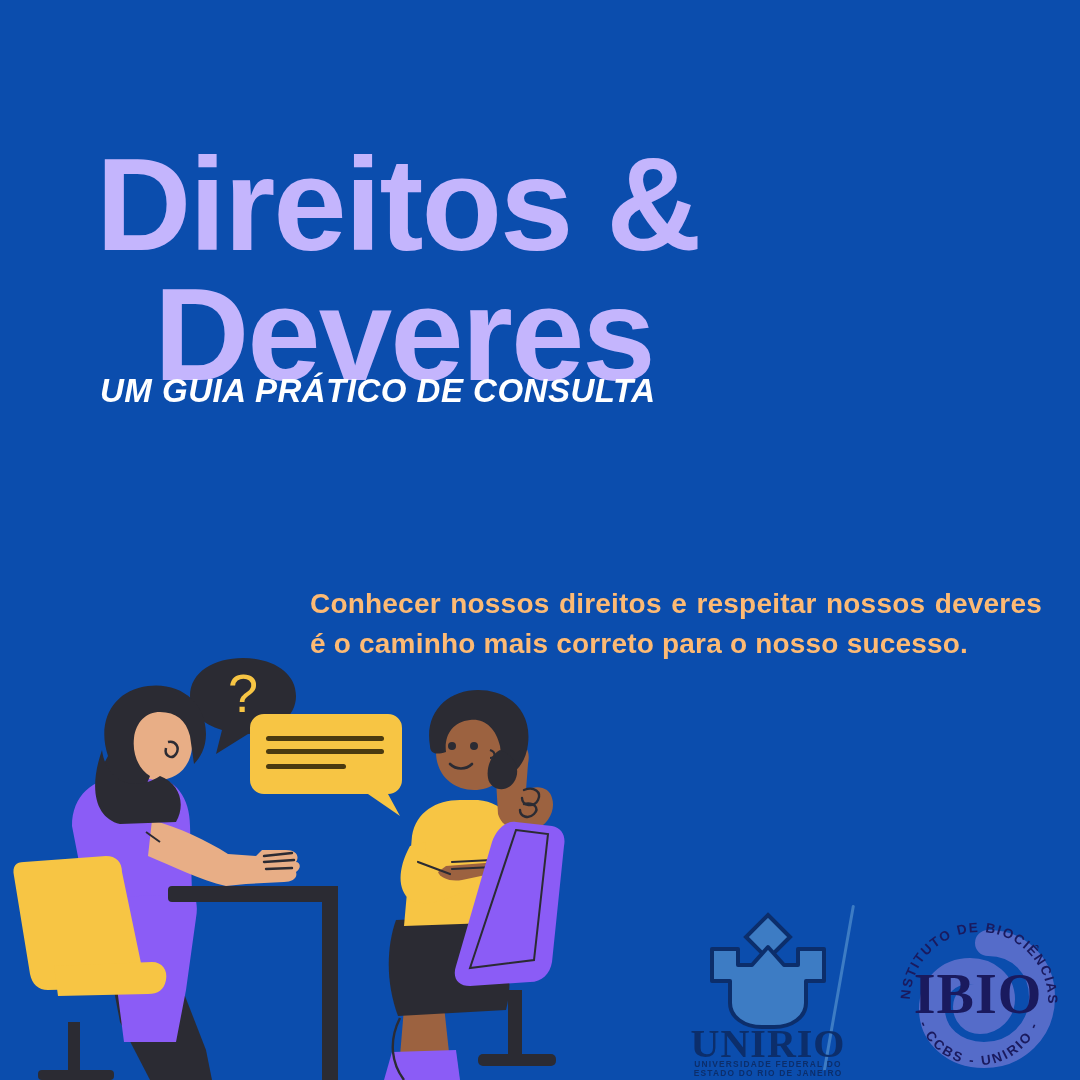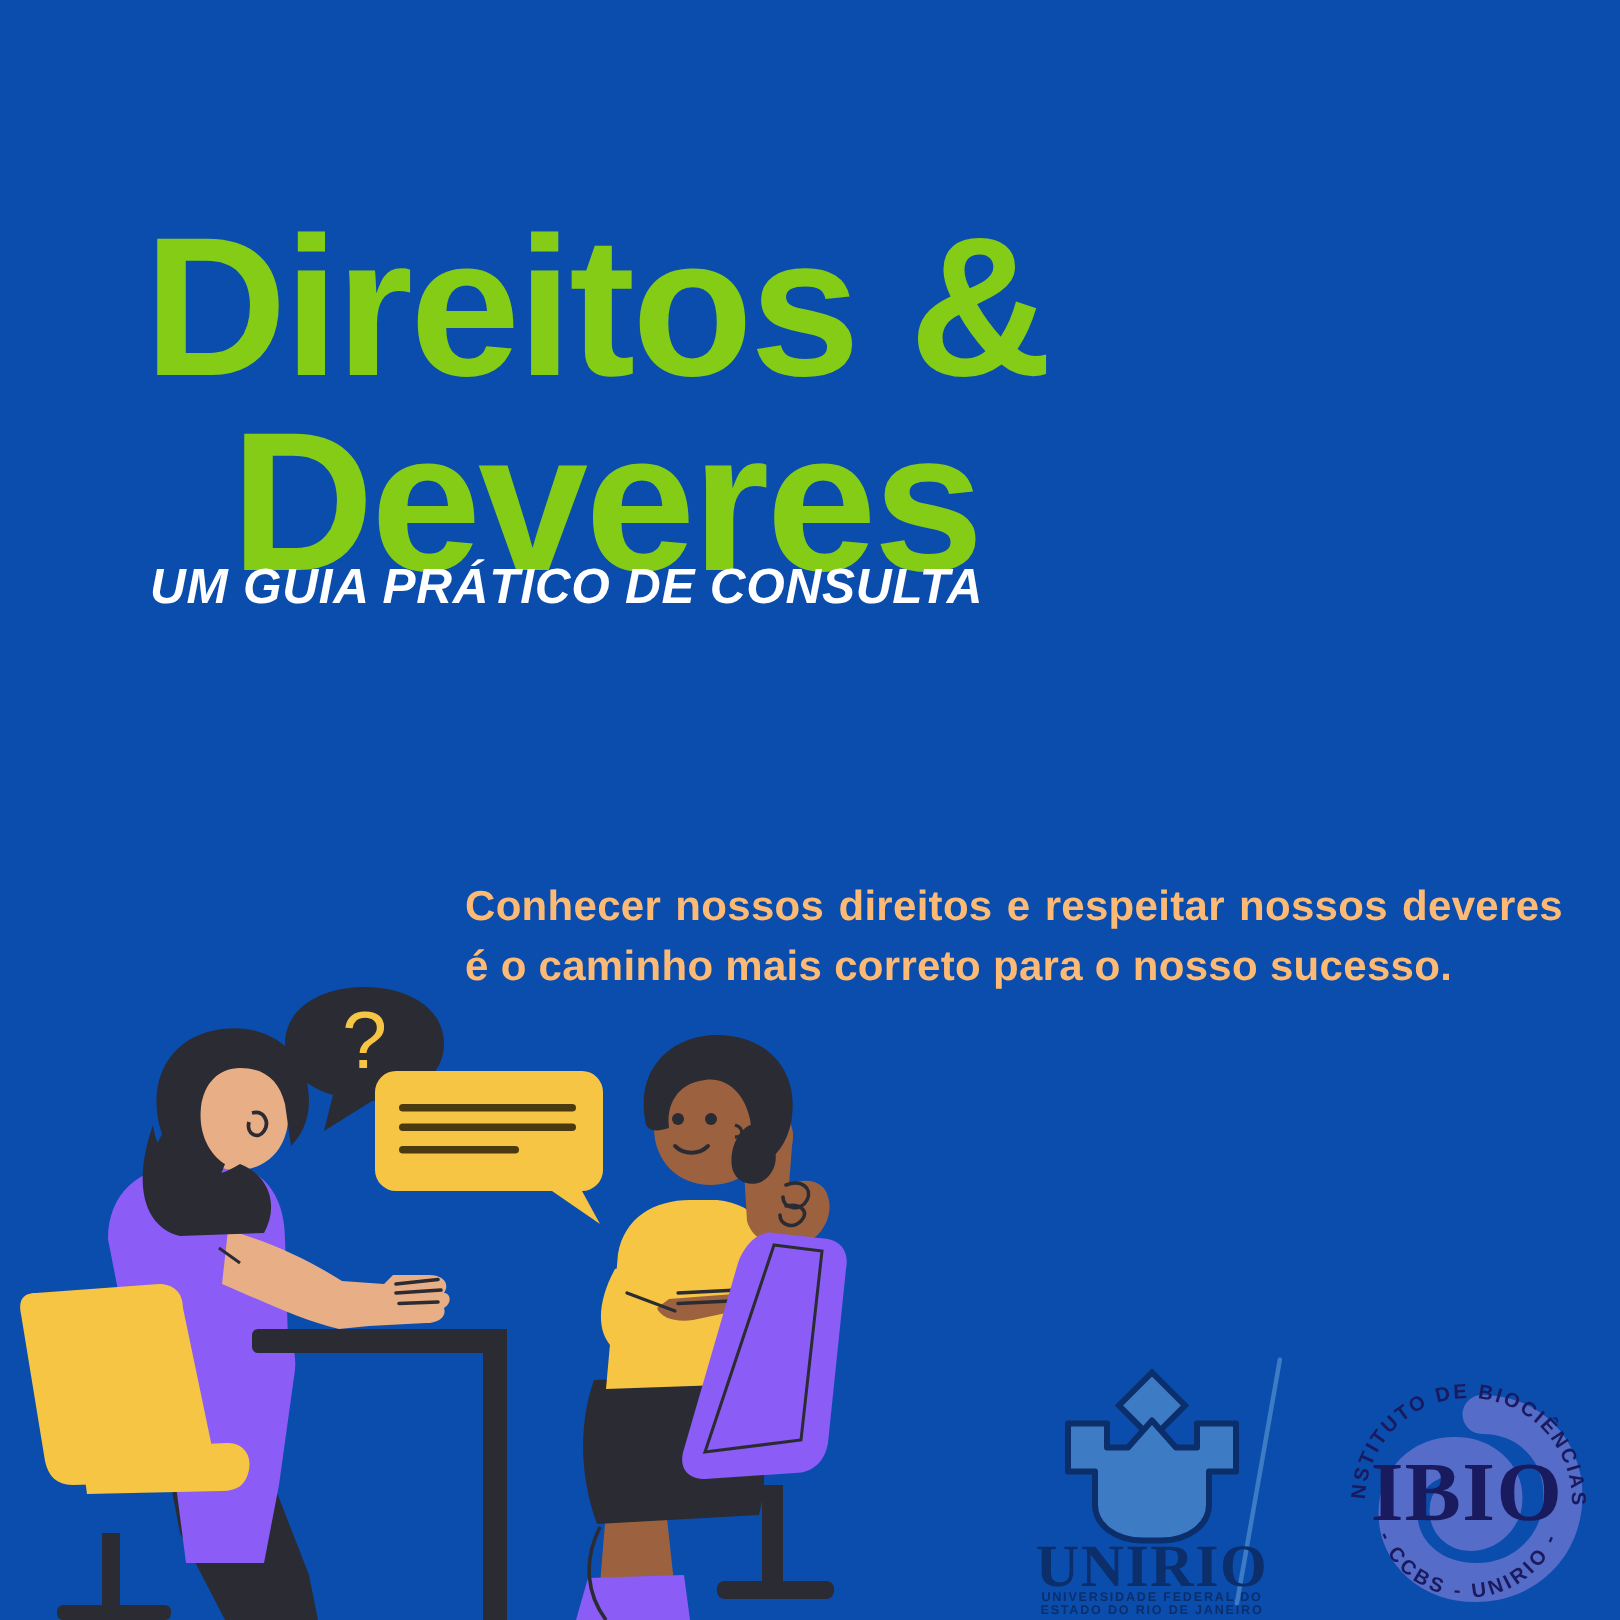--- a/index.html
+++ b/index.html
@@ -17,21 +17,21 @@
     font-family: "Liberation Sans", sans-serif;
     -webkit-font-smoothing: antialiased;
   }
 
   
   .title {
     position: absolute;
     left: 96px;
     top: 52px;
     width: 880px;
-    color: #84cc16;
+    color: #c4b5fd;
     font-family: "Liberation Sans", sans-serif;
     font-weight: bold;
     font-size: 132px;
     line-height: 0.98;
     letter-spacing: -2px;
     white-space: pre;
   }
   .title .line2 {
     display: block;
     margin-left: 58px;

